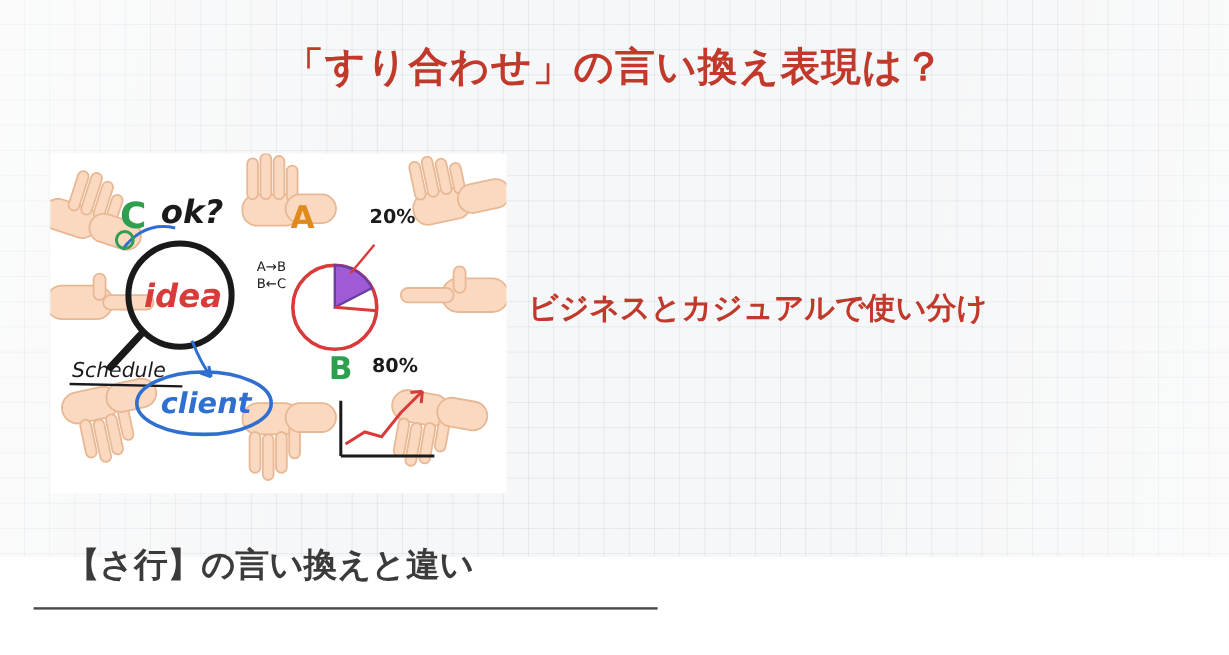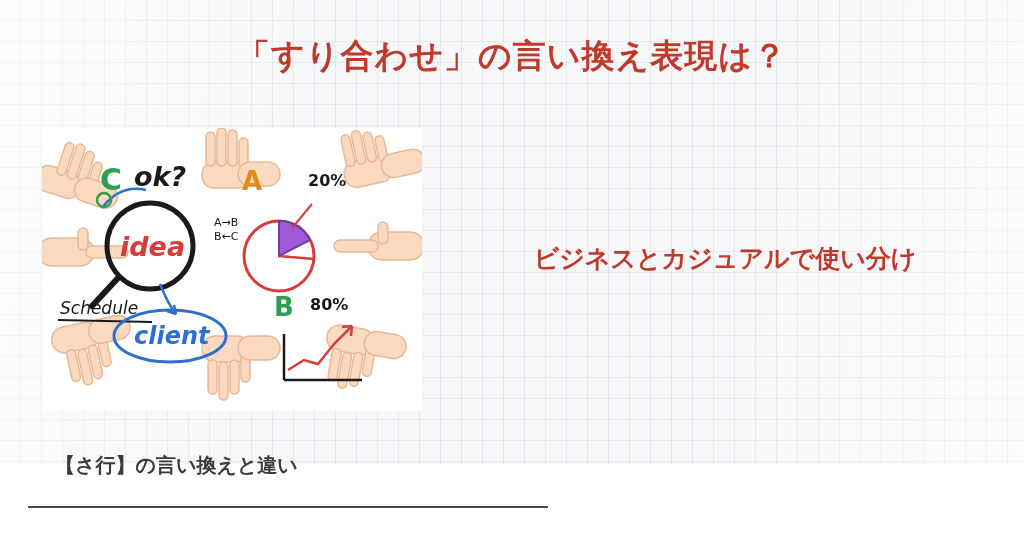--- a/index.html
+++ b/index.html
@@ -54,37 +54,37 @@
     height: 283px;
     background: #ffffff;
     z-index: 3;
   }
 
   .caption {
     position: absolute;
     left: 440px;
     top: 236px;
     width: 570px;
-    text-align: center;
     color: #c0392b;
     font-weight: bold;
     font-size: 25px;
     line-height: 44px;
     z-index: 3;
     white-space: nowrap;
+    font-family: Liberation Serif, serif;
   }
   .caption .line {
     display: block;
   }
 
   .footer {
     position: absolute;
     left: 55px;
     top: 452px;
-    font-size: 20px;
+    font-size: 28px;
     font-weight: bold;
     color: #3b3b3b;
     z-index: 3;
     white-space: nowrap;
   }
   .footer-rule {
     position: absolute;
     left: 28px;
     top: 506px;
     width: 520px;

